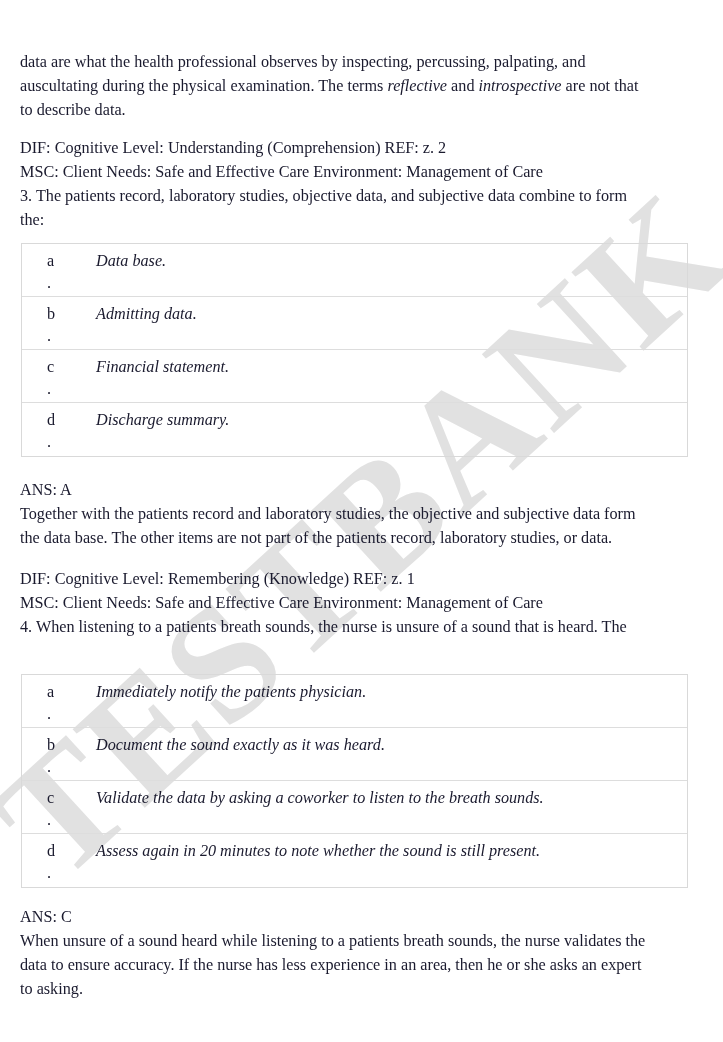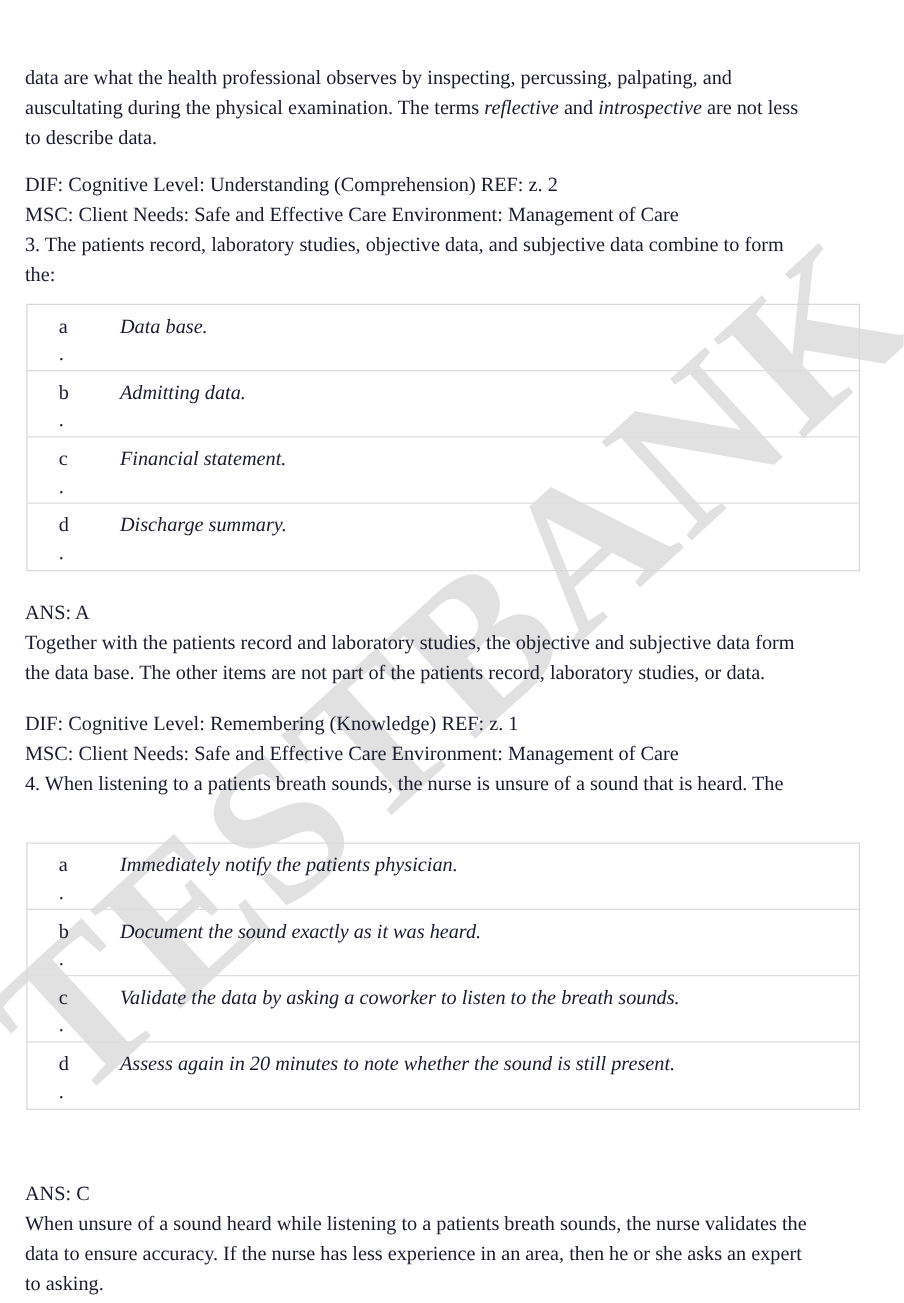--- a/index.html
+++ b/index.html
@@ -103,21 +103,21 @@
 <div id="page">
 
   <div id="watermark-layer">
     <div id="watermark-text">TESTBANK</div>
   </div>
 
   <div id="content">
 
     <div class="para" style="top:50px;">
       <span class="ln">data are what the health professional observes by inspecting, percussing, palpating, and</span>
-      <span class="ln"><span>auscultating during the physical examination. The terms </span><i>reflective</i><span> and </span><i>introspective</i><span> are not less</span></span>
+      <span class="ln"><span>auscultating during the physical examination. The terms </span><i>reflective</i><span> and </span><i>introspective</i><span> are not that</span></span>
       <span class="ln">to describe data.</span>
     </div>
 
     <div class="para" style="top:136px;">
       <span class="ln">DIF: Cognitive Level: Understanding (Comprehension) REF: z. 2</span>
       <span class="ln">MSC: Client Needs: Safe and Effective Care Environment: Management of Care</span>
       <span class="ln">3. The patients record, laboratory studies, objective data, and subjective data combine to form</span>
       <span class="ln">the:</span>
     </div>
 
@@ -188,21 +188,21 @@
       </div>
       <div class="qrow">
         <div class="qletter">
           <span class="mark">d</span>
           <span class="dot">.</span>
         </div>
         <div class="qtext">Assess again in 20 minutes to note whether the sound is still present.</div>
       </div>
     </div>
 
-    <div class="para" style="top:943px;font-family:Liberation Serif, serif;">
+    <div class="para" style="top:905px;font-family:Liberation Serif, serif;">
       <span class="ln">ANS: C</span>
       <span class="ln">When unsure of a sound heard while listening to a patients breath sounds, the nurse validates the</span>
       <span class="ln">data to ensure accuracy. If the nurse has less experience in an area, then he or she asks an expert</span>
       <span class="ln">to asking.</span>
     </div>
 
   </div>
 </div>
 
 </body></html>

